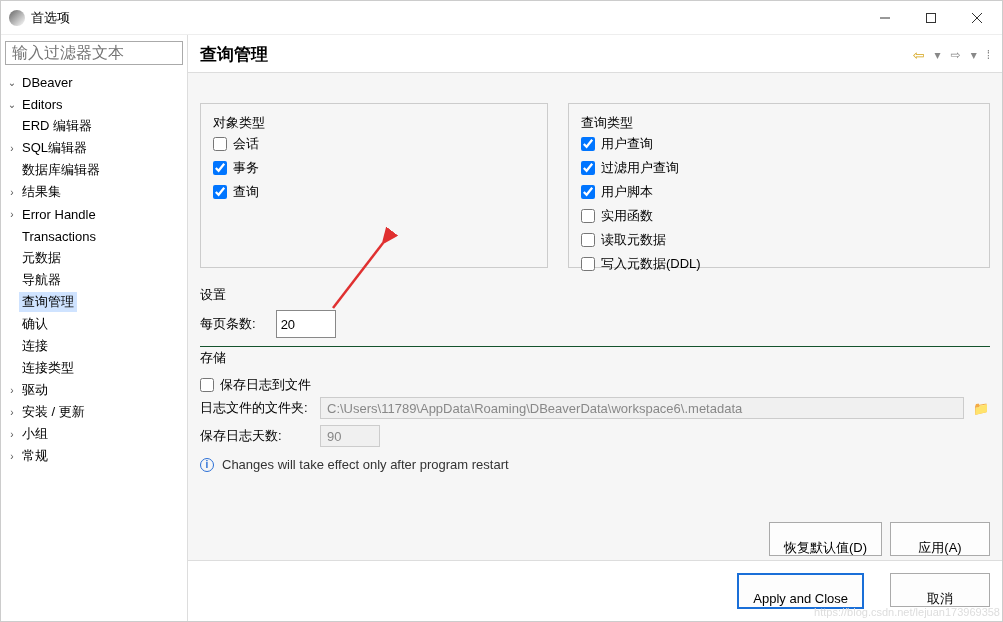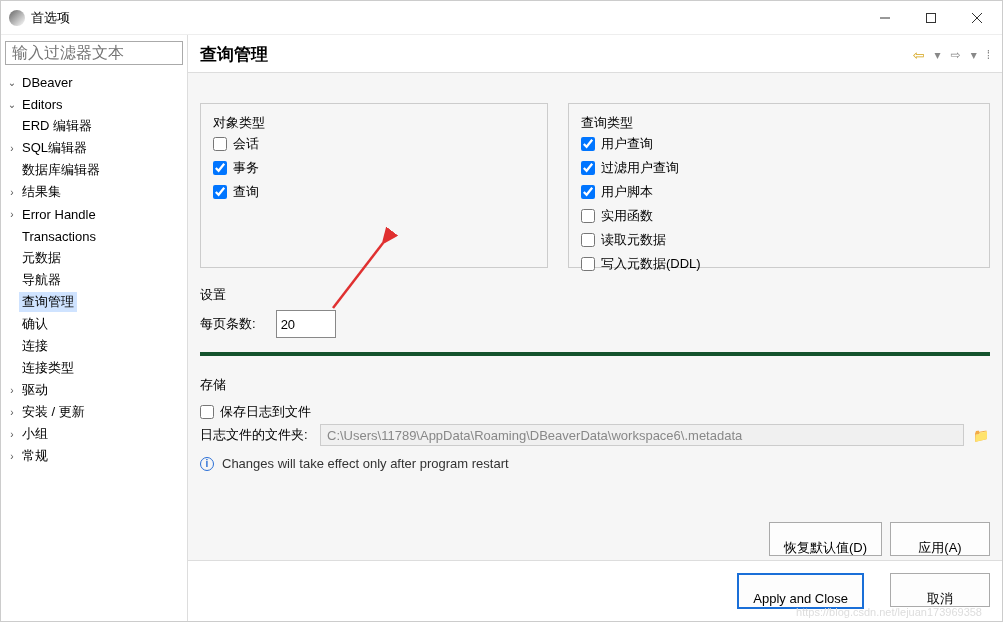--- a/index.html
+++ b/index.html
@@ -29,21 +29,21 @@
 .group-row { display: flex; gap: 20px; }
 .group { border: 1px solid #ccc; position: relative; padding: 10px 12px 8px 12px; margin-top: 20px; background: #f6f6f6; }
 .group.obj { width: 348px; height: 165px; }
 .group.qry { flex: 1; height: 165px; }
 .chk-row { display: flex; align-items: center; height: 24px; gap: 6px; }
 .chk-row input[type=checkbox] { width: 14px; height: 14px; }
 .settings-block { margin-top: 18px; }
 .settings-block .sec-label { font-size: 13px; margin-bottom: 6px; }
 .inline-field { display: flex; align-items: center; gap: 20px; }
 .inline-field input[type=text] { border: 1px solid #888; padding: 2px 4px; height: 28px; width: 60px; background: #fff; }
-.storage-block { border-top: 4px solid #14532d; margin-top: 14px; padding-top: 20px; }
+.storage-block { border-top: 1px solid #14532d; margin-top: 8px; padding-top: 2px; }
 .storage-block .sec-label { margin-bottom: 6px; }
 .field-row { display: flex; align-items: center; gap: 10px; margin-bottom: 6px; }
 .field-row .fl { width: 110px; }
 .field-row input[type=text] { flex: 1; border: 1px solid #ccc; background: #f0f0f0; color: #888; height: 22px; padding: 2px 6px; }
 .field-row input.small { flex: 0 0 60px; width: 60px; }
 .folder-icon { color: #999; }
 .info-row { display: flex; align-items: center; gap: 8px; margin-top: 10px; color: #333; }
 .info-row .info-ico { color: #2a6fd6; font-weight: bold; border: 1px solid #2a6fd6; border-radius: 50%; width: 14px; height: 14px; font-size: 10px; display: inline-flex; align-items: center; justify-content: center; }
 .lower-buttons { display: flex; justify-content: flex-end; gap: 8px; padding: 10px 12px 4px 12px; background: #f6f6f6; }
 .lower-buttons button, .footer button { min-width: 100px; height: 28px; background: #fdfdfd; border: 1px solid #aaa; padding: 16px 14px; font-size: 13px; }
@@ -225,20 +225,24 @@
         <div class="sec-label">存储</div>
         <div class="chk-row">
             <input type="checkbox" style="">
             <span>保存日志到文件</span>
           </div>
         <div class="field-row">
           <span class="fl">日志文件的文件夹:</span>
           <input type="text" disabled="" value="C:\Users\11789\AppData\Roaming\DBeaverData\workspace6\.metadata" style="">
           <span class="folder-icon">📁</span>
         </div>
+        <div class="field-row">
+          <span class="fl">保存日志天数:</span>
+          <input type="text" class="small" disabled="" value="90" style="">
+        </div>
       </div>
 
       <div class="info-row">
         <span class="info-ico">i</span>
         <span>Changes will take effect only after program restart</span>
       </div>
 
       <div class="red-arrow" style="left:140px; top:165px;">
         <svg width="60" height="80">
             <defs>
@@ -254,15 +258,15 @@
 
     <div class="lower-buttons">
       <button>恢复默认值(D)</button>
       <button>应用(A)</button>
     </div>
 
     <div class="footer">
       <button class="primary">Apply and Close</button>
       <button>取消</button>
     </div>
-    <div style="position:absolute; right:21px; bottom:4px; color:#ddd; font-size:11px;">https://blog.csdn.net/lejuan173969358</div>
+    <div style="position:absolute; right:3px; bottom:4px; color:#ddd; font-size:11px;">https://blog.csdn.net/lejuan173969358</div>
   </div>
 </div>
 
 </body></html>

